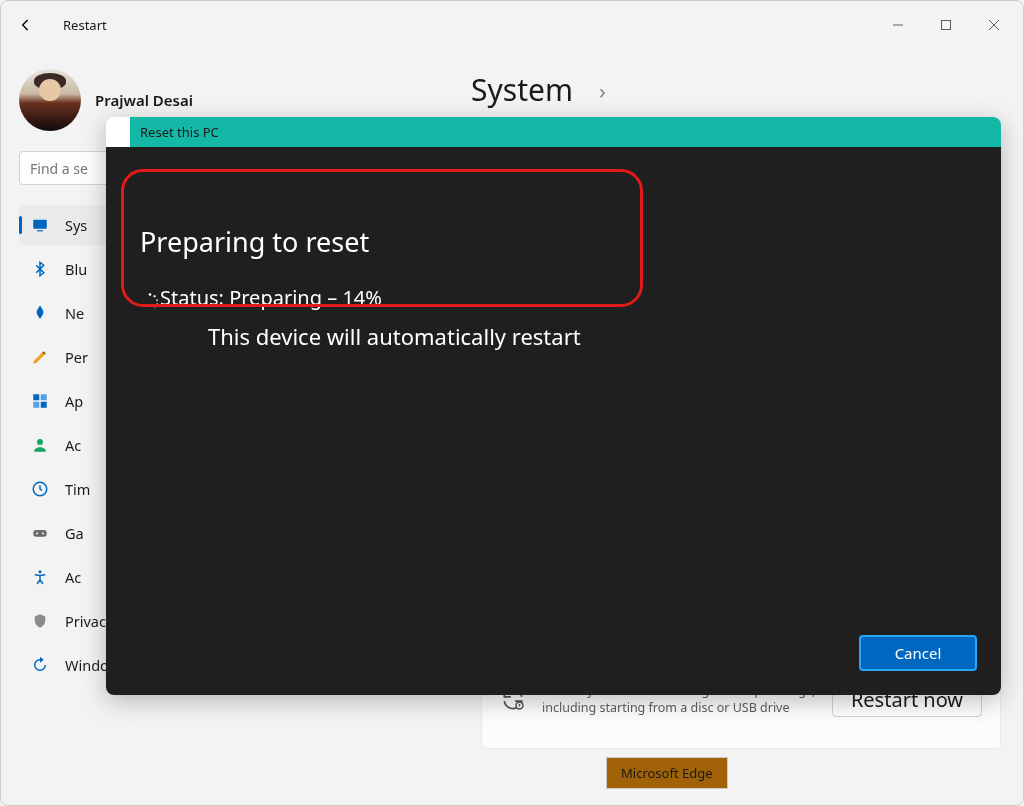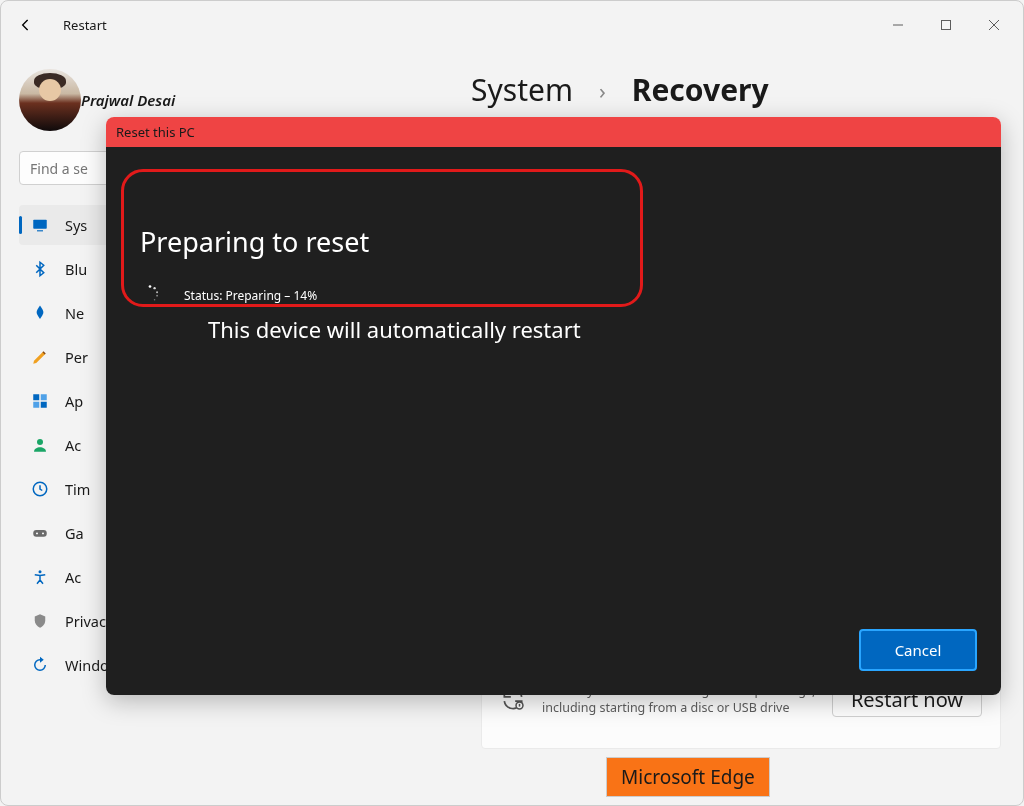--- a/index.html
+++ b/index.html
@@ -14,21 +14,21 @@
   .window-controls { margin-left:auto; display:flex; gap:2px; }
   .win-btn { width:46px; height:32px; display:flex; align-items:center; justify-content:center; cursor:pointer; }
   .win-btn svg { width:12px; height:12px; stroke:#5c5c5c; stroke-width:1; fill:none; }
 
   
   .layout { display:flex; width:100%; height:calc(100% - 48px); }
   .sidebar { width:300px; padding:20px 10px 10px 18px; }
   .main { flex:1; padding:20px 28px 10px 170px; position:relative; }
 
   
-  .user-card { display:flex; align-items:center; margin-bottom:20px;font-style:italic; }
+  .user-card { display:flex; align-items:center; gap:14px; margin-bottom:20px; }
   .avatar { width:62px; height:62px; border-radius:50%; background:linear-gradient(180deg,#e9e4df 0%, #c9b8a3 40%, #6b301f 55%, #0f0a0b 100%); position:relative; overflow:hidden; }
   .avatar::after{ content:""; position:absolute; top:10px; left:20px; width:22px; height:22px; background:#e7c8a5; border-radius:50%; }
   .avatar::before{ content:""; position:absolute; top:4px; left:15px; width:32px; height:16px; background:#3a2a24; border-radius:50% 50% 40% 40%; }
   .user-name { font-size:15px; font-weight:600; color:#1a1a1a; }
 
   
   .search-wrap { margin-bottom:20px; }
   .search-input { width:268px; height:34px; border:1px solid #d0d0d0; background:#fdfdfd; border-radius:4px; padding:0 10px; font-size:14px; color:#555; }
 
   
@@ -44,37 +44,37 @@
   .breadcrumb .crumb-sep { color:#888; font-size:22px; font-weight:400; position:relative; top:-2px; }
   .breadcrumb .crumb-leaf { font-weight:700; }
 
   
   .recovery-card { position:absolute; left:480px; right:22px; top:648px; height:100px; background:#fcfcfc; border:1px solid #eaeaea; border-radius:4px; display:flex; align-items:center; padding:12px 18px; gap:16px; }
   .recovery-card .card-icon { width:26px; height:26px; }
   .recovery-card .card-text { flex:1; font-size:12.5px; color:#5e5e5e; line-height:1.4; }
   .restart-btn { width:150px; height:36px; border:1px solid #d0d0d0; background:#fdfdfd; border-radius:4px; font-size:20px; color:#1a1a1a; cursor:pointer; }
 
   
-  .edge-tooltip { position:absolute; left:605px; top:756px; background:#f97316; border:1px solid #ccc; padding:6px 14px; font-size:19px; color:#1a1a1a; }
+  .edge-tooltip { position:absolute; left:605px; top:756px; background:#a16207; border:1px solid #ccc; padding:6px 14px; font-size:13px; color:#1a1a1a; }
 
   
   .modal { position:absolute; left:105px; top:116px; right:22px; height:578px; background:#fff; border-radius:8px; overflow:hidden; box-shadow:0 6px 24px rgba(0,0,0,.25); }
-  .modal-title { height:30px; display:flex; align-items:center; padding:12px 10px; font-size:13px; color:#1a1a1a; background:#ef4444; }
+  .modal-title { height:30px; display:flex; align-items:center; padding:12px 10px; font-size:13px; color:#1a1a1a; background:#14b8a6;margin-left:24px; }
   .modal-body { background:#1f1f1f; height:calc(100% - 30px); position:relative; color:#fff; padding:40px 34px; }
   .heading { font-size:27px; font-weight:400; margin-bottom:24px;margin-top:36px; }
-  .status-row { display:flex; align-items:flex-end; gap:24px; font-size:12px; margin-bottom:10px; }
+  .status-row { display:flex; align-items:flex-end; font-size:20px; margin-bottom:10px; }
   .spinner { width:20px; height:20px; }
   .spinner svg { animation:spin 1.2s linear infinite; }
   @keyframes spin { to { transform:rotate(360deg);} }
   .helper { font-size:22px; margin-left:68px; }
 
   
   .highlight-box { position:absolute; left:15px; top:22px; width:522px; height:138px; border:3px solid #e11a1a; border-radius:22px; pointer-events:none; }
 
-  .cancel-btn { position:absolute; right:24px; bottom:24px; width:118px; height:42px; background:#0067c0; border:2px solid #29a5ff; border-radius:4px; color:#fff; font-size:15px; cursor:pointer; }
+  .cancel-btn { position:absolute; right:24px; bottom:24px; width:118px; height:36px; background:#0067c0; border:2px solid #29a5ff; border-radius:4px; color:#fff; font-size:15px; cursor:pointer; }
 
   
   .ic { width:18px; height:18px; }
 </style>
 </head>
 <body>
 
 <div class="titlebar">
   <div class="back-btn">
     <svg viewBox="0 0 24 24" fill="none" stroke-width="2" stroke-linecap="round">
@@ -210,21 +210,20 @@
           </span>
         <span>Windows Update</span>
       </li>
     </ul>
   </aside>
 
   <main class="main">
     <div class="breadcrumb">
       <span class="crumb-root">System</span>
       <span class="crumb-sep">›</span>
-      <span class="crumb-leaf">Recovery</span>
     </div>
   </main>
 </div>
 
 <div class="recovery-card">
   <span class="card-icon">
     <svg viewBox="0 0 24 24" width="26" height="26">
         <path d="M4 4v6h6M20 20v-6h-6" fill="none" stroke="#555" stroke-width="1.6"></path>
         <path d="M20 10A8 8 0 006 6M4 14a8 8 0 0014 4" fill="none" stroke="#555" stroke-width="1.6"></path>
         <circle cx="18" cy="18" r="3.2" fill="#fff" stroke="#555" stroke-width="1.4"></circle>

